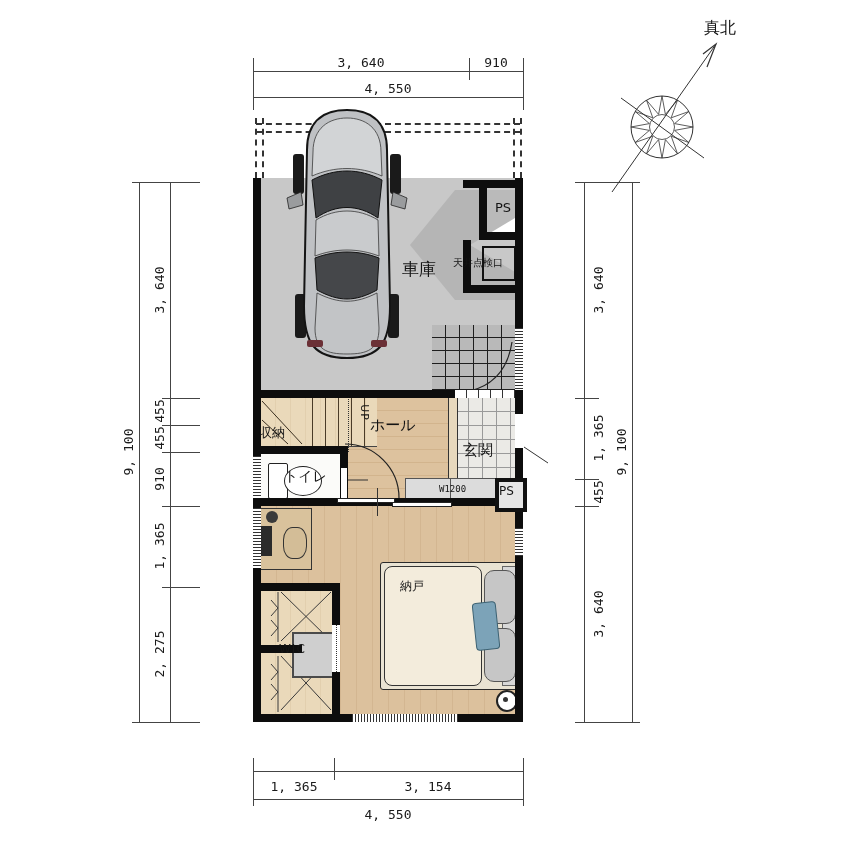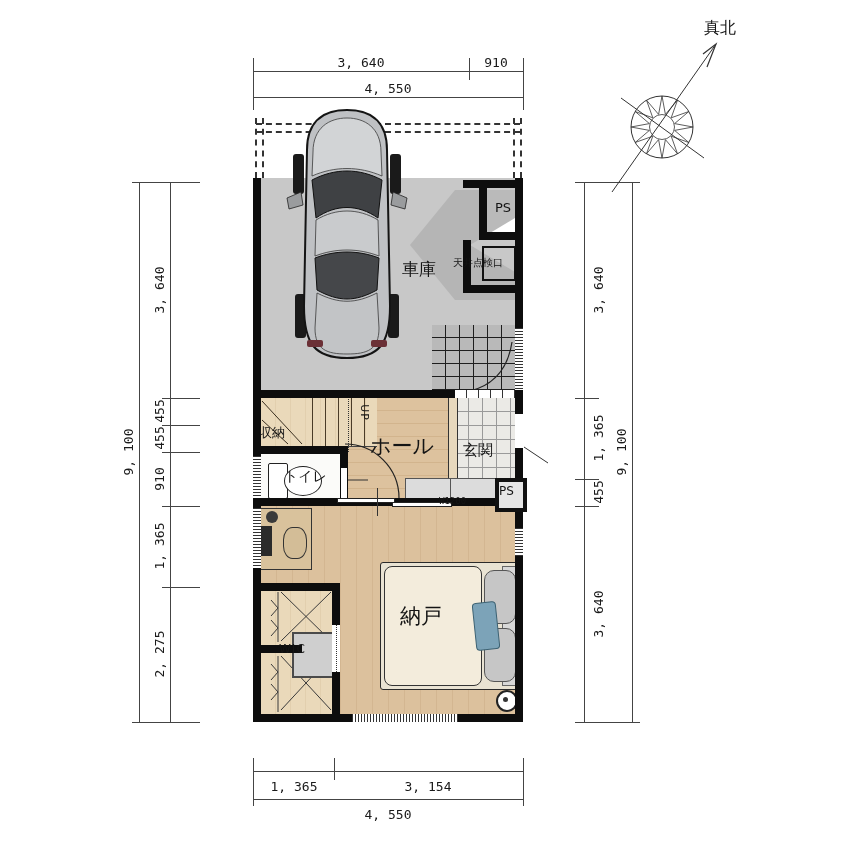--- a/index.html
+++ b/index.html
@@ -223,21 +223,21 @@
   <div class="gap" style="left:377px;top:488px;width:1px;height:28px;background:#333;"></div>
 
   <div class="gap" style="left:332px;top:625px;width:8px;height:47px;"></div>
   <div class="dotted-v" style="left:336px;top:625px;height:47px;z-index:46;"></div>
 
   <div class="rlbl" style="left:402px;top:258px;font-size:17px;">車庫</div>
   <div class="rlbl" style="left:495px;top:200px;font-size:13px;">PS</div>
   <div class="rlbl" style="left:453px;top:256px;font-size:10px;">天井点検口</div>
   <div class="rlbl" style="left:259px;top:424px;font-size:13px;">収納</div>
   <div class="rlbl" style="left:356px;top:406px;font-size:11px;transform:rotate(90deg);transform-origin:center;letter-spacing:1px;">UP</div>
-  <div class="rlbl" style="left:370px;top:432px;font-size:21px;">ホール</div>
+  <div class="rlbl" style="left:370px;top:416px;font-size:15px;">ホール</div>
   <div class="rlbl" style="left:463px;top:441px;font-size:15px;">玄関</div>
   <div class="rlbl" style="left:284px;top:468px;font-size:14px;">トイレ</div>
-  <div class="rlbl" style="left:439px;top:484px;font-size:9px;font-family:'DejaVu Sans Mono',monospace;z-index:62;margin-top:12px;">W1200</div>
+  <div class="rlbl" style="left:439px;top:484px;font-size:9px;font-family:'DejaVu Sans Mono',monospace;z-index:62;">W1200</div>
   <div class="rlbl" style="left:499px;top:484px;font-size:12px;z-index:62;">PS</div>
-  <div class="rlbl" style="left:400px;top:602px;font-size:21px;">納戸</div>
+  <div class="rlbl" style="left:400px;top:578px;font-size:12px;">納戸</div>
   <div class="rlbl" style="left:279px;top:642px;font-size:12px;letter-spacing:1px;">WIC</div>
 
 </div>
 
 </body></html>

